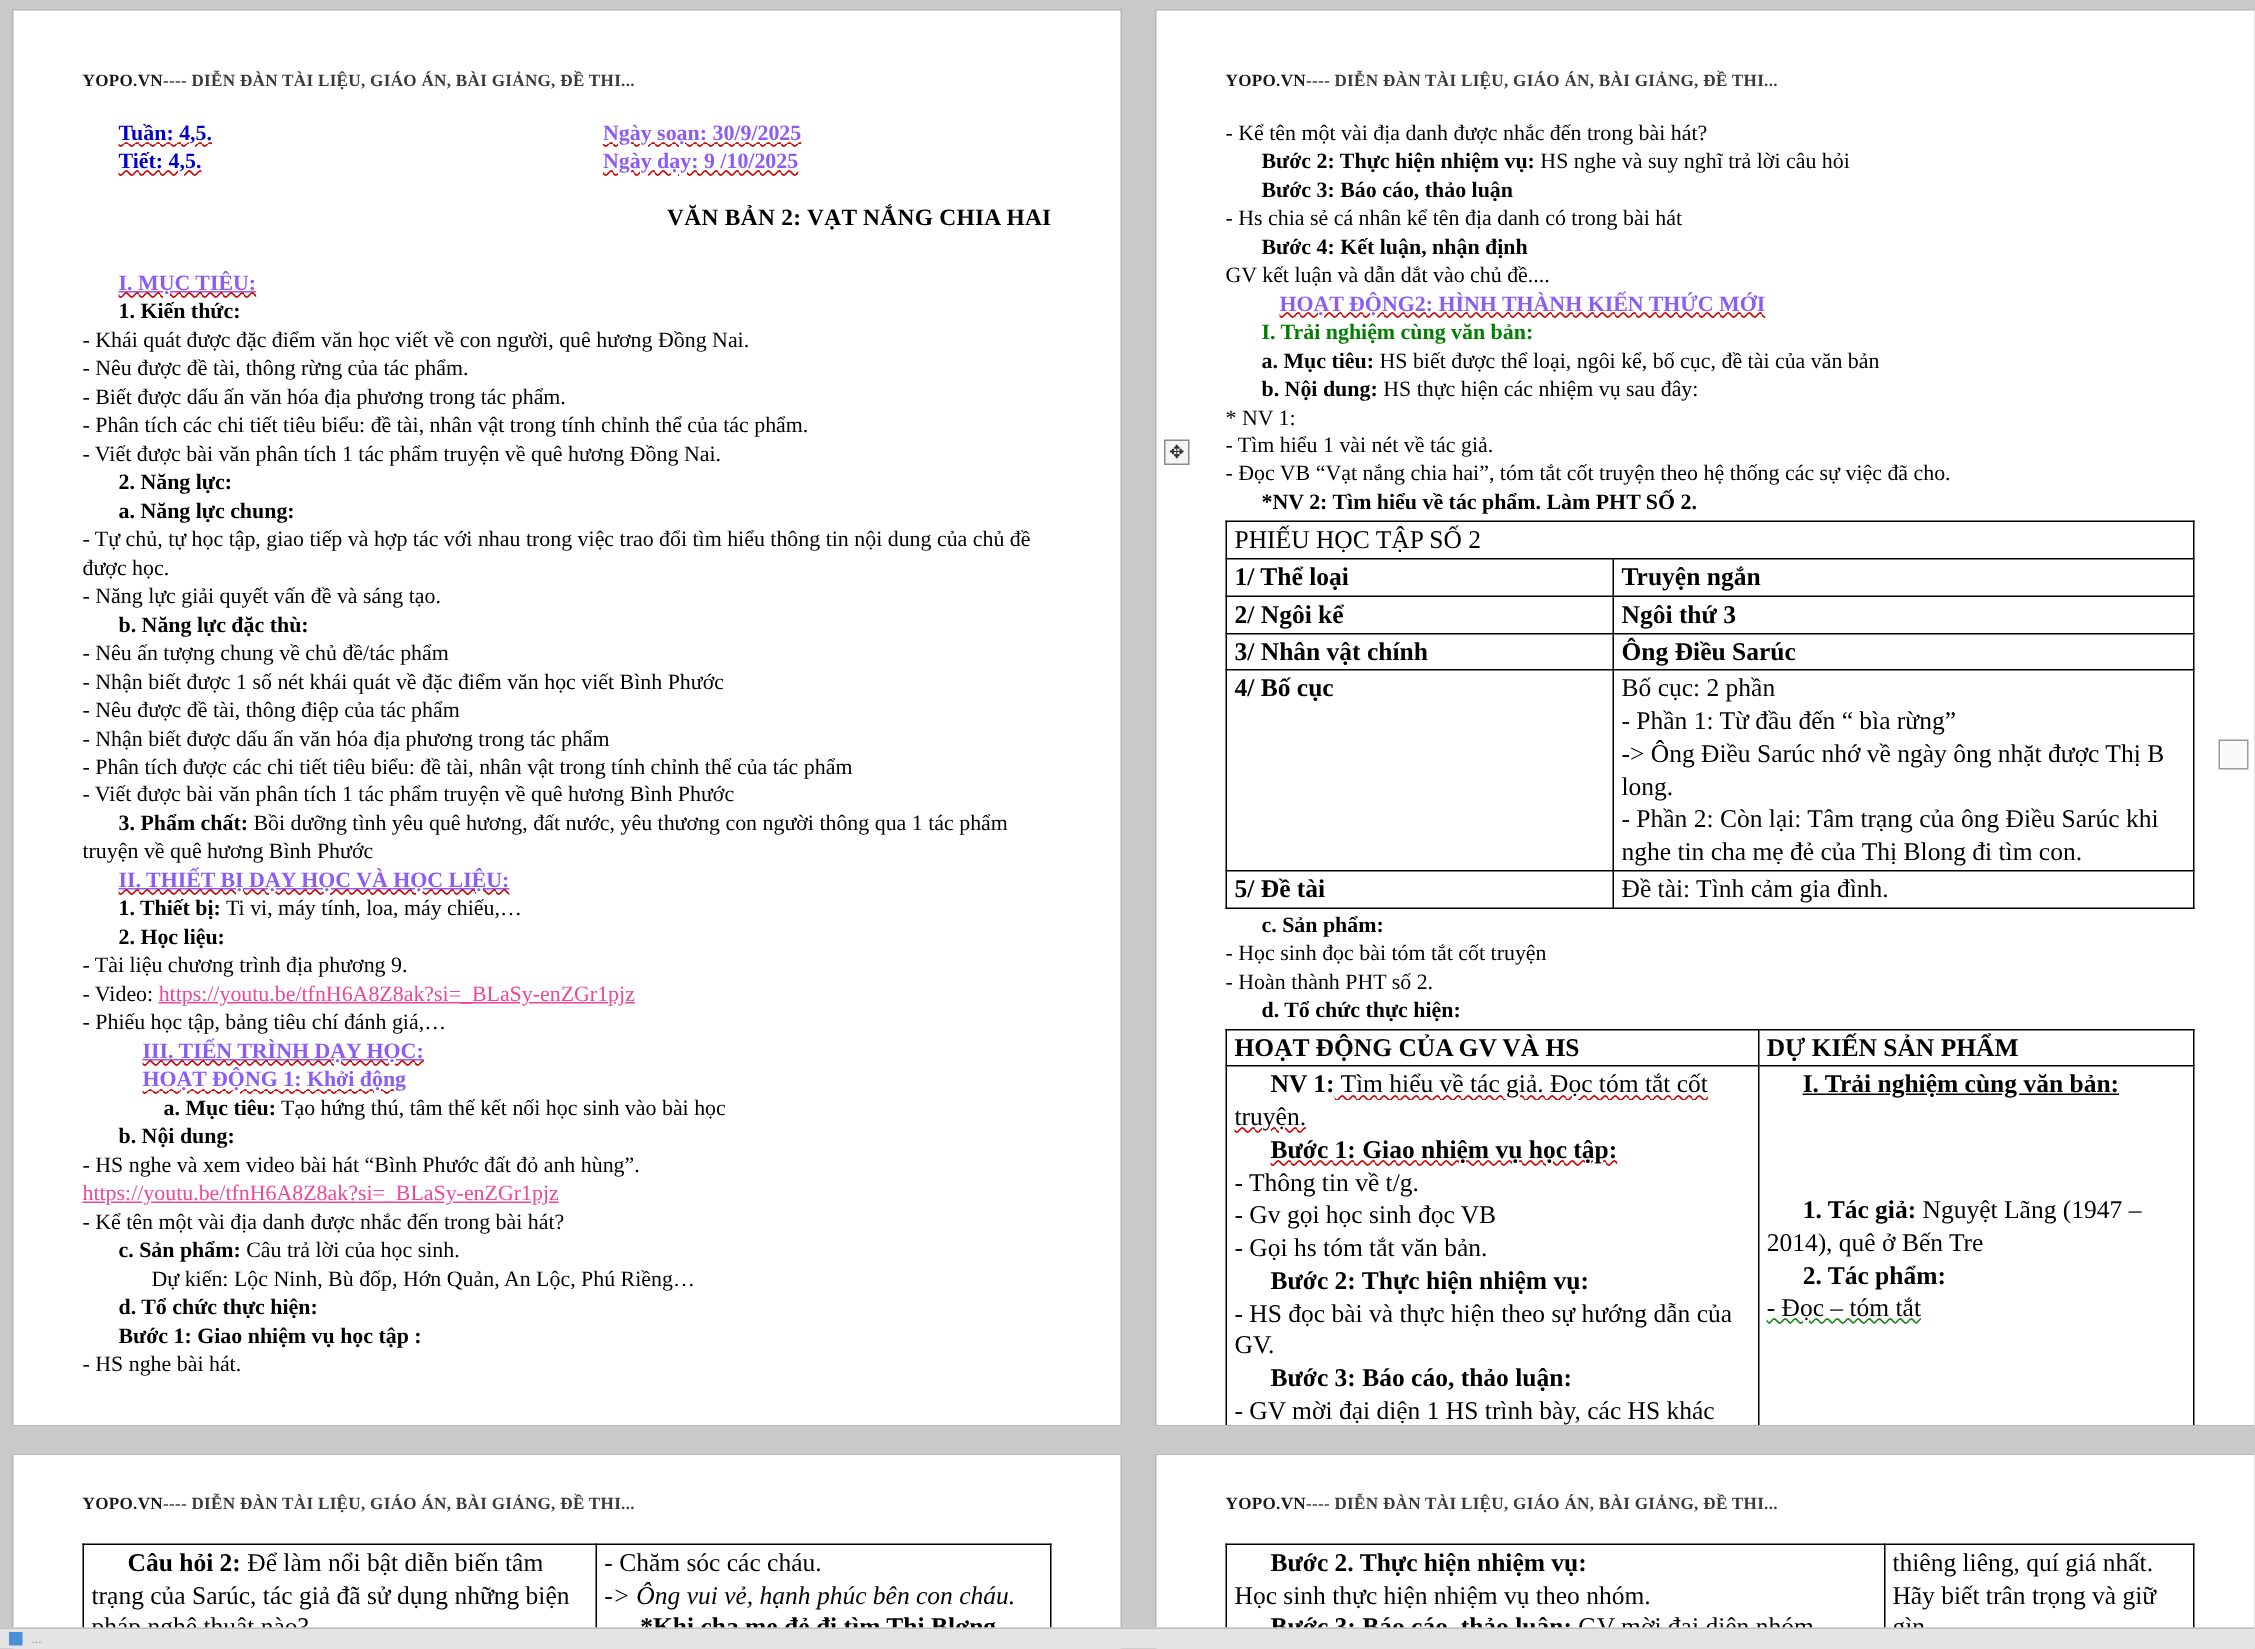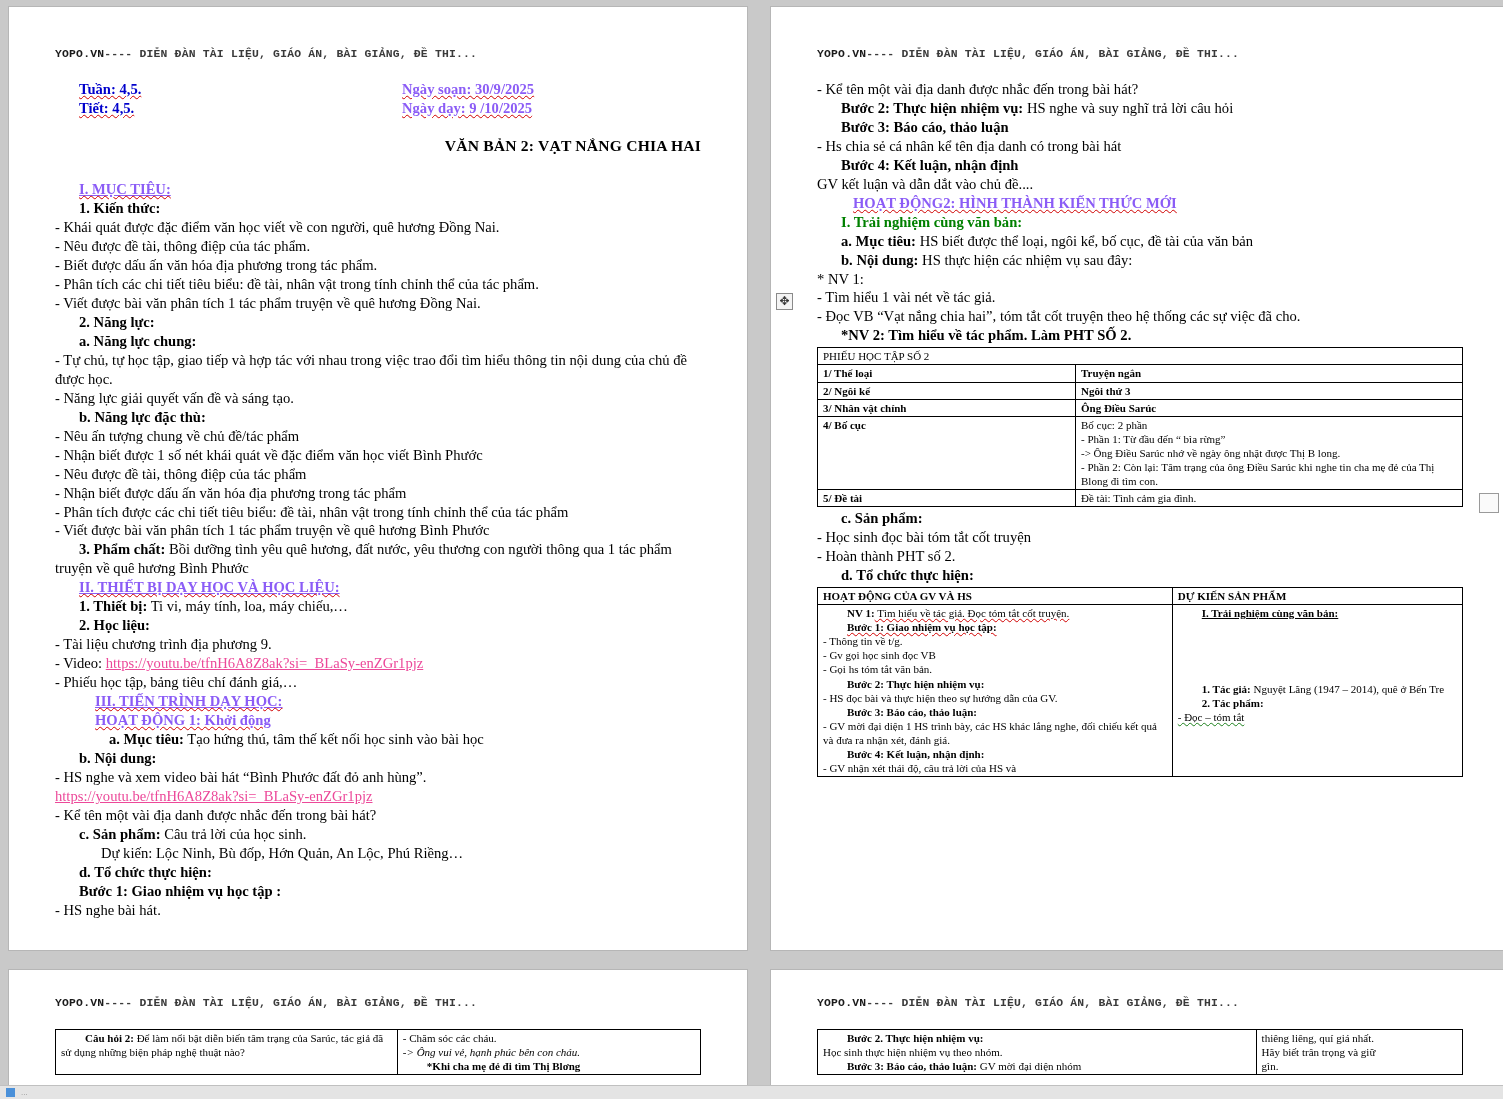--- a/index.html
+++ b/index.html
@@ -26,21 +26,21 @@
     border: 1px solid #b6b6b6;
     position: relative;
     overflow: hidden;
     padding: 40px 46px 10px 46px;
     font-size: 14.6px;
     line-height: 1.30;
     color: #000;
   }
   .page.bottom { height: 135px; padding-top: 26px; }
   .hdr {
-    font-family: Liberation Mono, monospace;
+    font-family: Liberation Serif, serif;
     font-weight: bold;
     font-size: 11.4px;
     letter-spacing: .2px;
     color: #3a3a3a;
     margin-bottom: 18px;
   }
   .hdr .brand { color: #1a1a1a; }
   .row { display: flex; }
   .row > div { flex: 1; }
   .red { color: #8b5cf6; }
@@ -50,21 +50,21 @@
   .b { font-weight: bold; margin-left: 24px; }
   .u { text-decoration: underline; }
   p { margin: 0; }
   .spell { text-decoration: underline; text-decoration-style: wavy; text-decoration-color: #d00000; text-decoration-thickness: 1px; }
   .gram { text-decoration: underline; text-decoration-style: wavy; text-decoration-color: #1a7f1a; text-decoration-thickness: 1px; }
   .title-main { font-weight: bold; font-size: 15.6px; margin: 18px 0 24px 0; text-align: right; letter-spacing: .2px;}
   .indent { padding-left: 26px; }
   table.doc {
     border-collapse: collapse;
     width: 100%;
-    font-size: 11px;
+    font-size: 17px;
     line-height: 1.28;
     margin-top: 2px;
   }
   table.doc td, table.doc th {
     border: 1px solid #000;
     padding: 1px 5px;
     vertical-align: top;
     text-align: left;
     font-weight: normal;
   }
@@ -119,21 +119,21 @@
         <p class="b red"><span class="spell">Ngày soạn: 30/9/2025</span></p>
         <p class="b red"><span class="spell">Ngày dạy:   9  /10/2025</span></p>
       </div>
     </div>
 
     <p class="title-main">VĂN BẢN 2: VẠT NẮNG CHIA HAI</p>
 
     <p class="b red u"><span class="spell">I. MỤC TIÊU:</span></p>
     <p class="b">1. Kiến thức:</p>
     <p>- Khái quát được đặc điểm văn học viết về con người, quê hương Đồng Nai.</p>
-    <p>- Nêu được đề tài, thông điệp của tác phẩm.</p>
+    <p>- Nêu được đề tài, thông rừng của tác phẩm.</p>
     <p>- Biết được dấu ấn văn hóa địa phương trong tác phẩm.</p>
     <p>- Phân tích các chi tiết tiêu biểu: đề tài, nhân vật trong tính chỉnh thể của tác phẩm.</p>
     <p>- Viết được bài văn phân tích 1 tác phẩm truyện về quê hương Đồng Nai.</p>
 
     <p class="b">2. Năng lực:</p>
     <p class="b">a. Năng lực chung:</p>
     <p>- Tự chủ, tự học tập, giao tiếp và hợp tác với nhau trong việc trao đổi tìm hiểu thông tin nội dung của chủ đề được học.</p>
     <p>- Năng lực giải quyết vấn đề và sáng tạo.</p>
 
     <p class="b">b. Năng lực đặc thù:</p>

